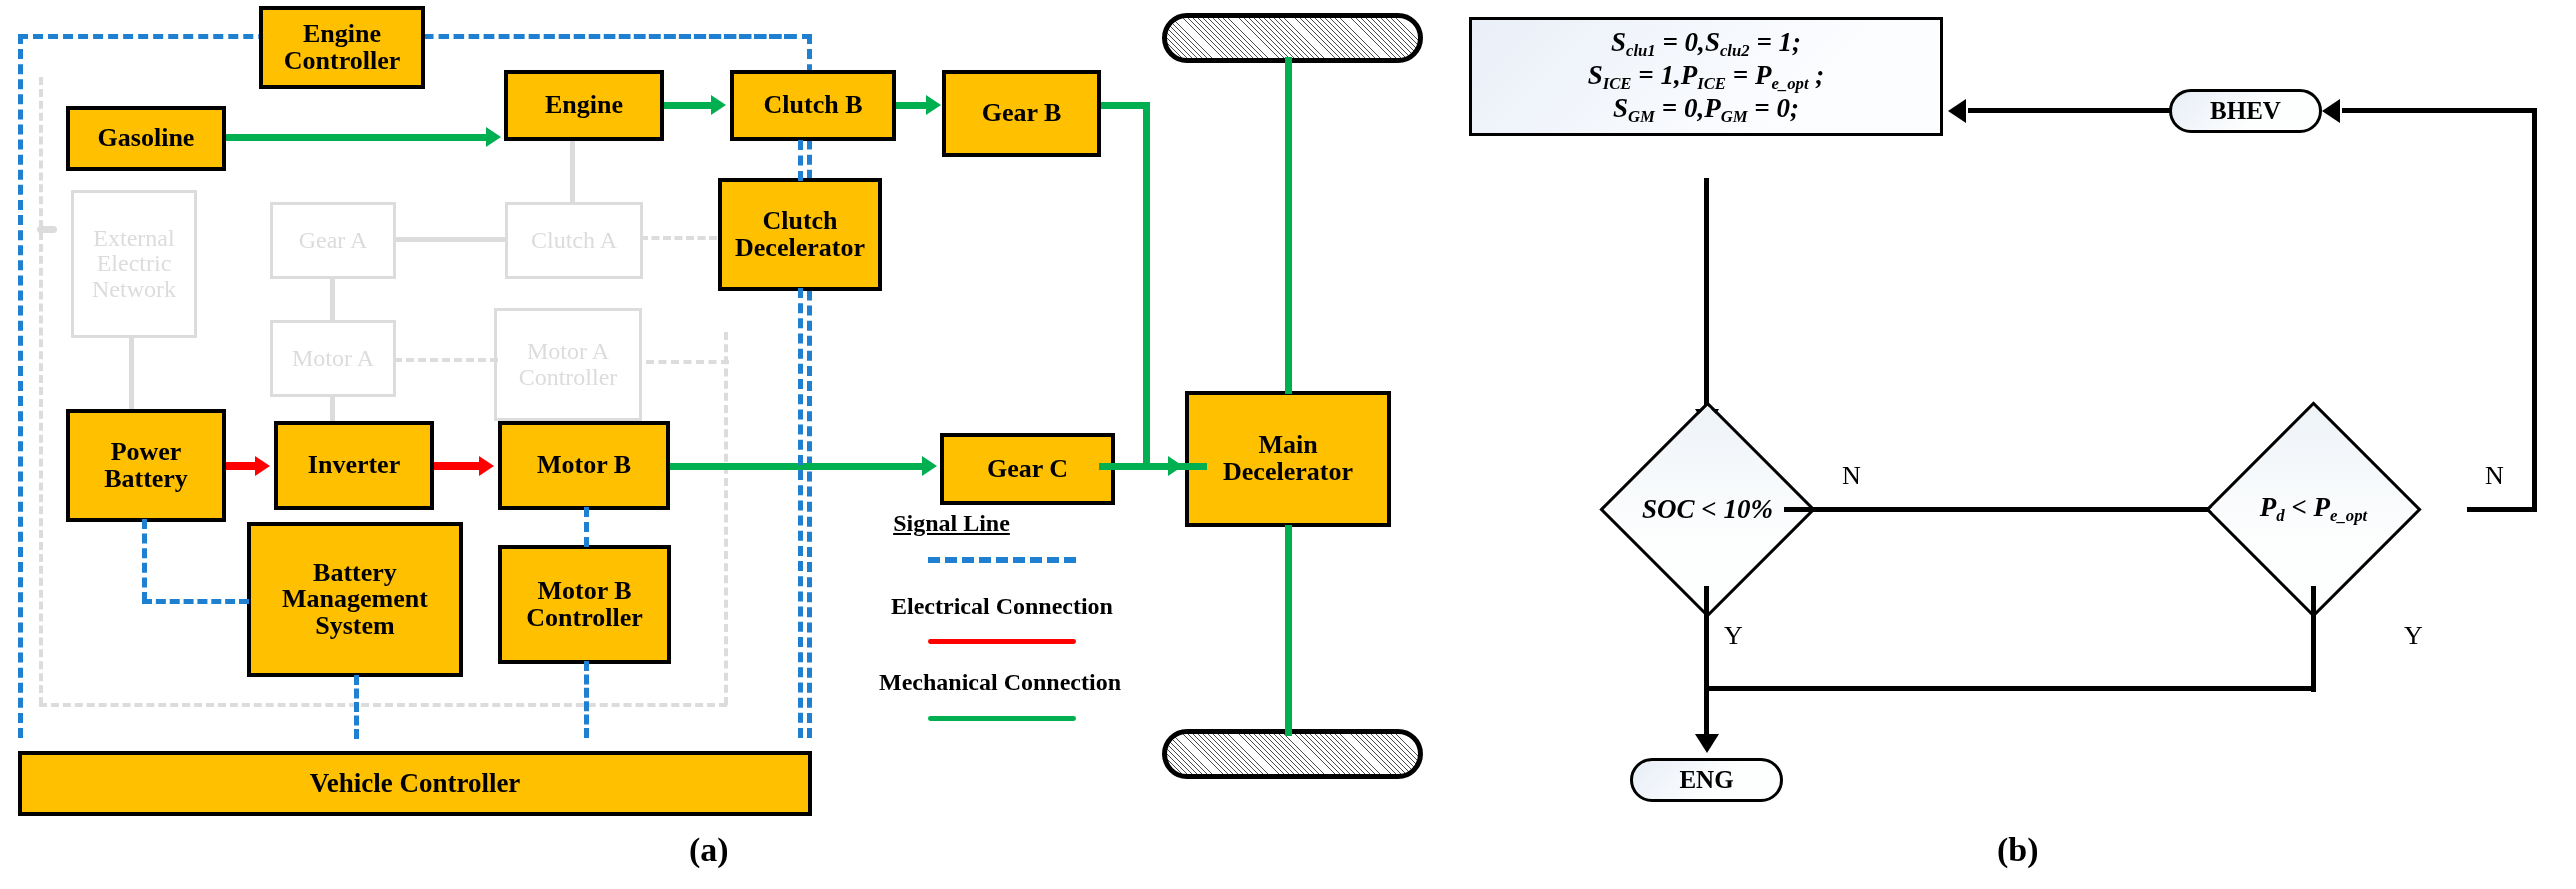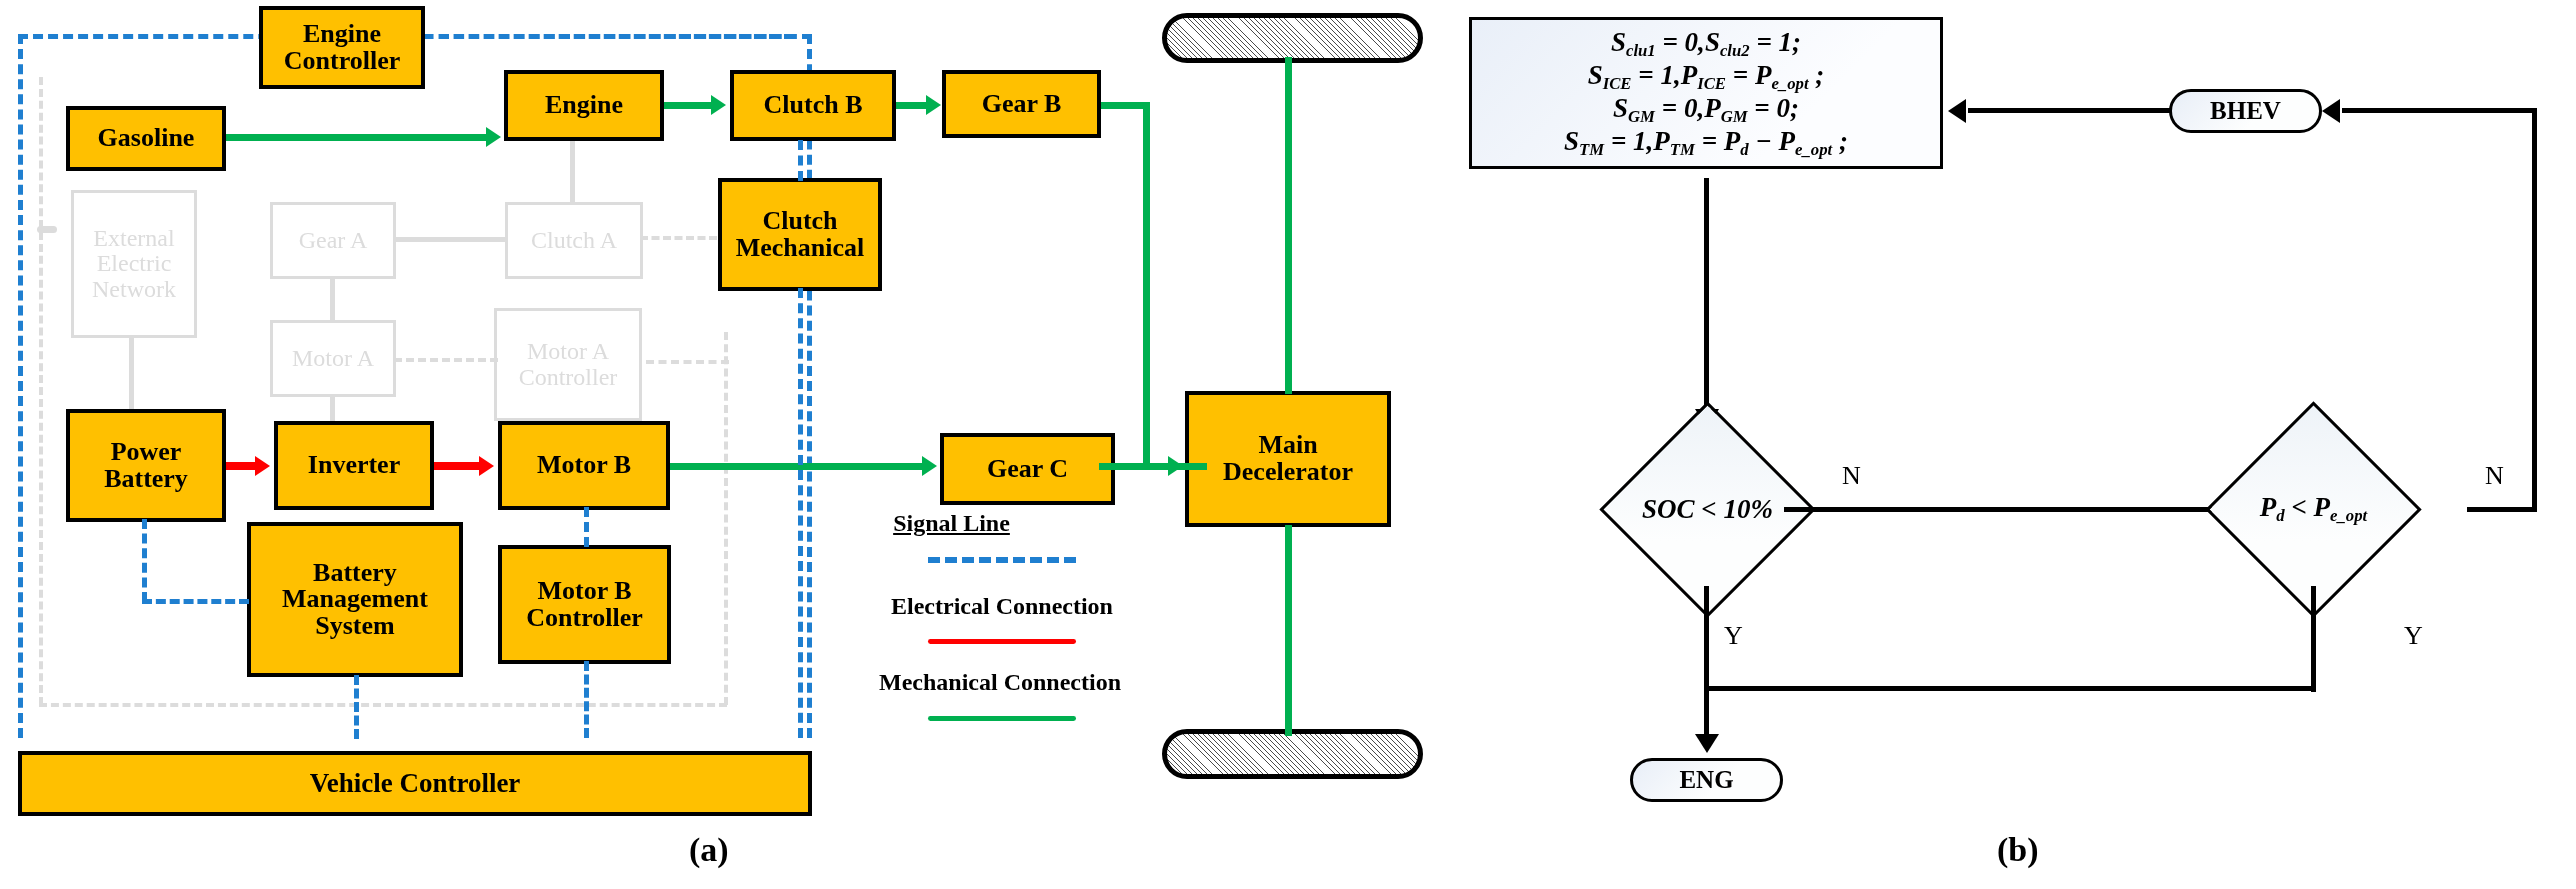--- a/index.html
+++ b/index.html
@@ -123,27 +123,27 @@
     </div>
 
     <div class="box" style="left:504px;top:70px;width:160px;height:71px;font-size:26px;">
       <span>Engine</span>
     </div>
 
     <div class="box" style="left:730px;top:70px;width:166px;height:71px;font-size:26px;">
       <span>Clutch B</span>
     </div>
 
-    <div class="box" style="left:942px;top:70px;width:159px;height:68px;font-size:26px;">
+    <div class="box" style="left:942px;top:70px;width:159px;height:87px;font-size:26px;">
       <span>Gear B</span>
     </div>
 
     <div class="box" style="left:718px;top:178px;width:164px;height:113px;font-size:26px;">
       <span style="white-space:pre-line;">Clutch
-Mechanical</span>
+Decelerator</span>
     </div>
 
     <div class="box" style="left:66px;top:409px;width:160px;height:113px;font-size:26px;">
       <span style="white-space:pre-line;">Power
 Battery</span>
     </div>
 
     <div class="box" style="left:274px;top:421px;width:160px;height:89px;font-size:26px;">
       <span>Inverter</span>
     </div>
@@ -234,21 +234,20 @@
     </div>
   </div>
 
   <div>
 
     <div class="fnode eqbox" style="left:1469px;top:16.6px;width:474px;height:75px;height:auto;min-height:75px;flex-direction:column;
                 background:linear-gradient(135deg,#e9eff8 0%,#fcfdff 70%);padding:7.1px 9.5px;">
       <div style="white-space:nowrap;"><i>S</i><sub>clu1</sub> = 0,<i>S</i><sub>clu2</sub> = 1;</div>
       <div style="white-space:nowrap;"><i>S</i><sub>ICE</sub> = 1,<i>P</i><sub>ICE</sub> = <i>P</i><sub>e_opt</sub> ;</div>
       <div style="white-space:nowrap;"><i>S</i><sub>GM</sub> = 0,<i>P</i><sub>GM</sub> = 0;</div>
-      <div style="white-space:nowrap;"><i>S</i><sub>TM</sub> = 1,<i>P</i><sub>TM</sub> = <i>P</i><sub>d</sub> − <i>P</i><sub>e_opt</sub> ;</div>
     </div>
 
     <div class="fnode term" style="left:2169px;top:89px;width:153px;height:44px;">
       <span>BHEV</span>
     </div>
 
     <div class="kl" style="left:1968px;top:108px;width:203px;height:4.7px;"></div>
     <div class="ar k-l" style="left:1948px;top:99px;"></div>
 
     <div class="kl" style="left:2342px;top:108px;width:194px;height:4.7px;"></div>

